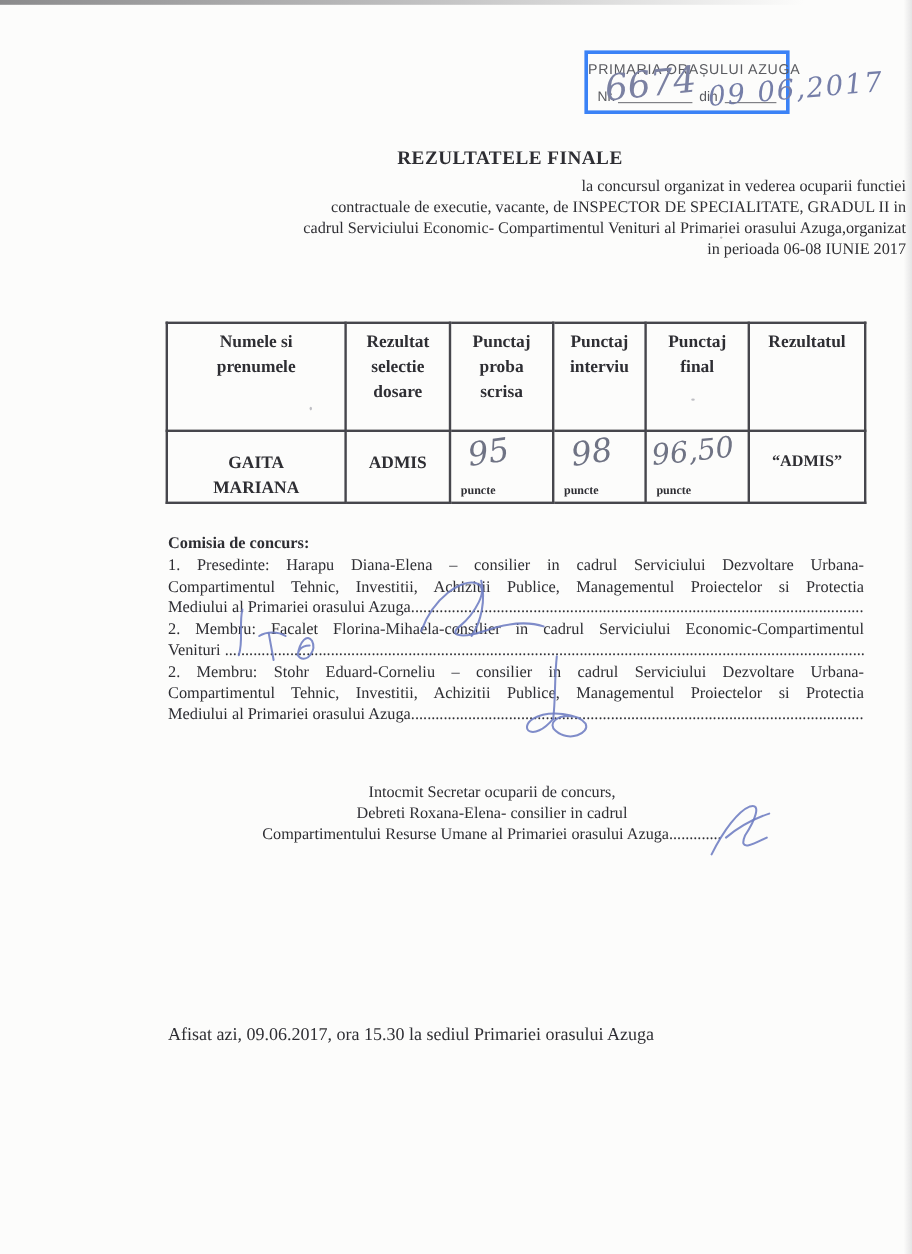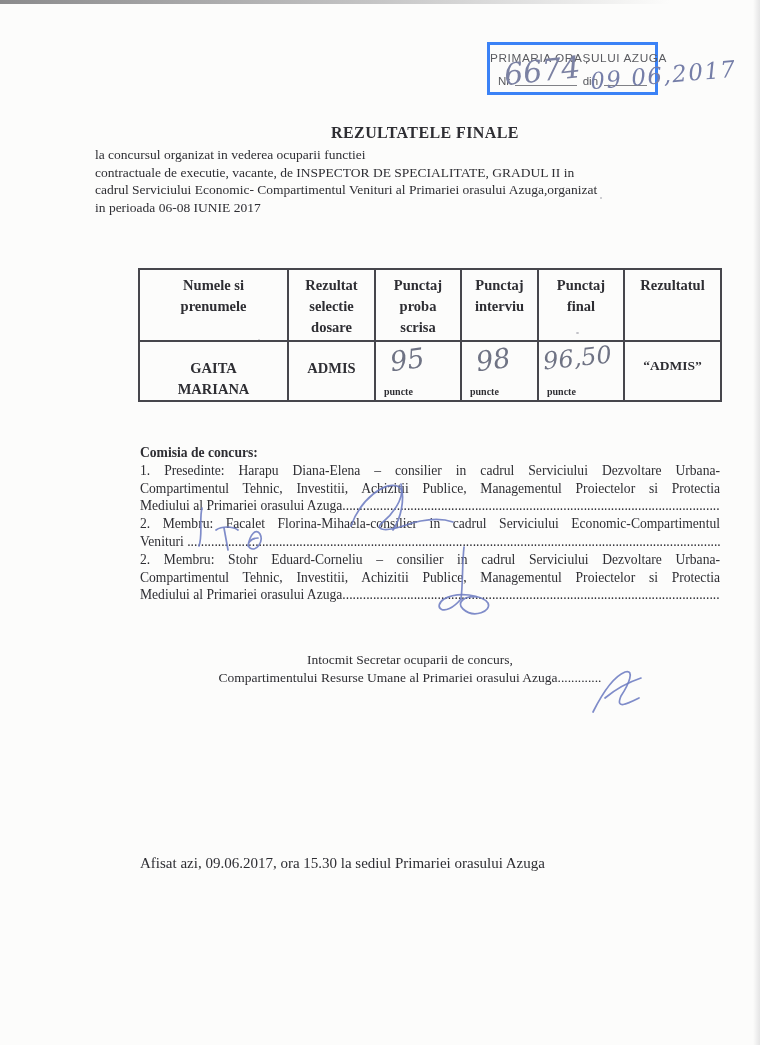--- a/index.html
+++ b/index.html
@@ -27,29 +27,29 @@
   .u2{flex:1; height:10px; border-bottom:1.5px solid #808186; margin:0 0 1px 6px;}
   .hand{font-family:"DejaVu Serif",serif; font-style:italic; white-space:nowrap;}
   .stamp-number{position:absolute; left:14px; top:8px; font-size:30px; color:#7b81a2;
          transform:rotate(-6deg);}
   .stamp-date{position:absolute; left:100px; top:17px; font-size:23px; color:#757ea8;
          letter-spacing:1.5px; transform:rotate(-5deg);}
 
   
   .title{position:absolute; left:95px; top:124px; width:660px; text-align:center;
          font-size:16px; font-weight:bold; letter-spacing:.4px;}
-  .subtitle{position:absolute; left:95px; top:146px; width:660px; text-align:left;
+  .subtitle{position:absolute; left:95px; top:146px; width:660px; text-align:right;
          font-size:13.5px; line-height:17.6px;}
 
   
   .results-table{position:absolute; left:138px; top:268px; width:582px;
          border-collapse:collapse; table-layout:fixed;}
   .results-table th,.results-table td{border:2px solid #46464c; vertical-align:top;
          text-align:center; overflow:visible;}
-  .results-table th{height:72px; font-size:14.5px; line-height:21px; padding-top:5px; font-weight:bold;text-align:center;}
+  .results-table th{height:90px; font-size:14.5px; line-height:21px; padding-top:5px; font-weight:bold;text-align:center;}
   .results-table td{height:51px; position:relative;}
   .name-cell,.sel-cell{font-weight:bold; font-size:14.5px; line-height:21px; padding-top:16px;}
   .score-hand{position:absolute; top:2px; left:14px; font-size:27px; color:var(--ink-gray);
          transform:rotate(-8deg);}
   .score-hand.final{left:4px; font-size:24px; transform:rotate(-6deg);}
   .puncte{position:absolute; bottom:3px; left:8px; font-weight:bold; font-size:10px;}
   .result-cell{padding-top:16px; font-weight:bold; font-size:13.5px;border-radius:16px;}
 
   
   .commission{position:absolute; left:140px; top:444px; width:580px;
@@ -170,20 +170,21 @@
     </div>
     <div>
       <div class="jline">2. Membru: Stohr Eduard-Corneliu – consilier in cadrul Serviciului Dezvoltare Urbana-</div>
       <div class="jline">Compartimentul Tehnic, Investitii, Achizitii Publice, Managementul Proiectelor si Protectia</div>
       <div class="dotline">Mediului al Primariei orasului Azuga...................................................................................................................</div>
     </div>
   </div>
 
   <div class="secretary">
     <div>Intocmit Secretar ocuparii de concurs,</div>
+    <div>Debreti Roxana-Elena- consilier in cadrul</div>
     <div>Compartimentului Resurse Umane  al Primariei orasului Azuga.............</div>
   </div>
 
   <div class="footer">Afisat azi, 09.06.2017, ora 15.30 la sediul Primariei orasului Azuga</div>
 
   <svg class="sig" style="left:345px; top:478px;" width="115" height="56" viewBox="0 0 115 56">
     <path d="M6,48 C16,20 40,4 52,8 C64,12 50,34 38,44 C28,52 40,54 58,48 C78,41 96,40 108,44"></path>
     <path d="M56,6 C60,22 56,40 48,52"></path>
   </svg>
   <svg class="sig" style="left:186px; top:506px;" width="110" height="52" viewBox="0 0 110 52">

